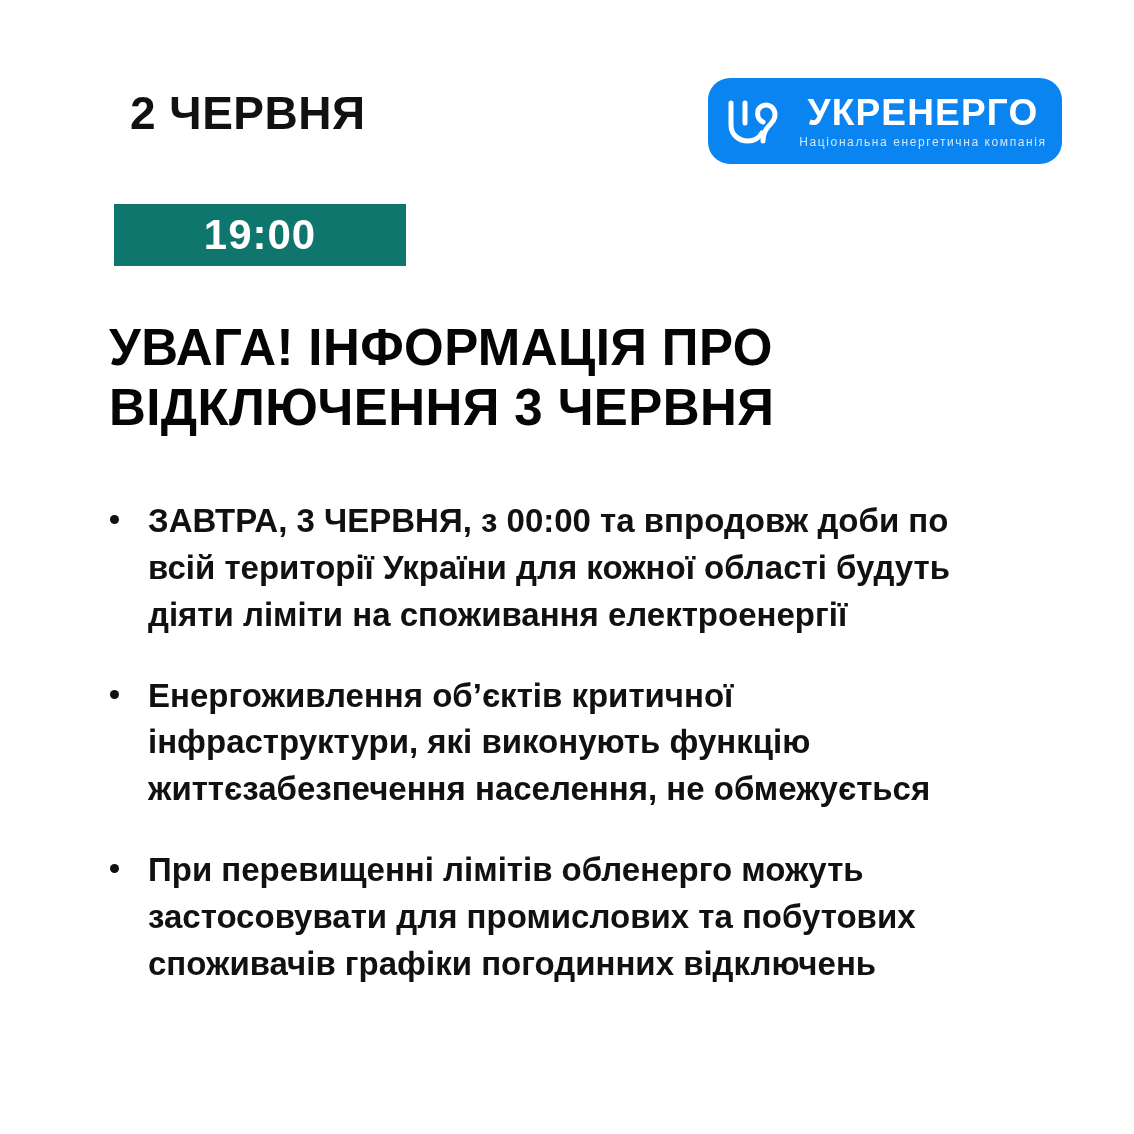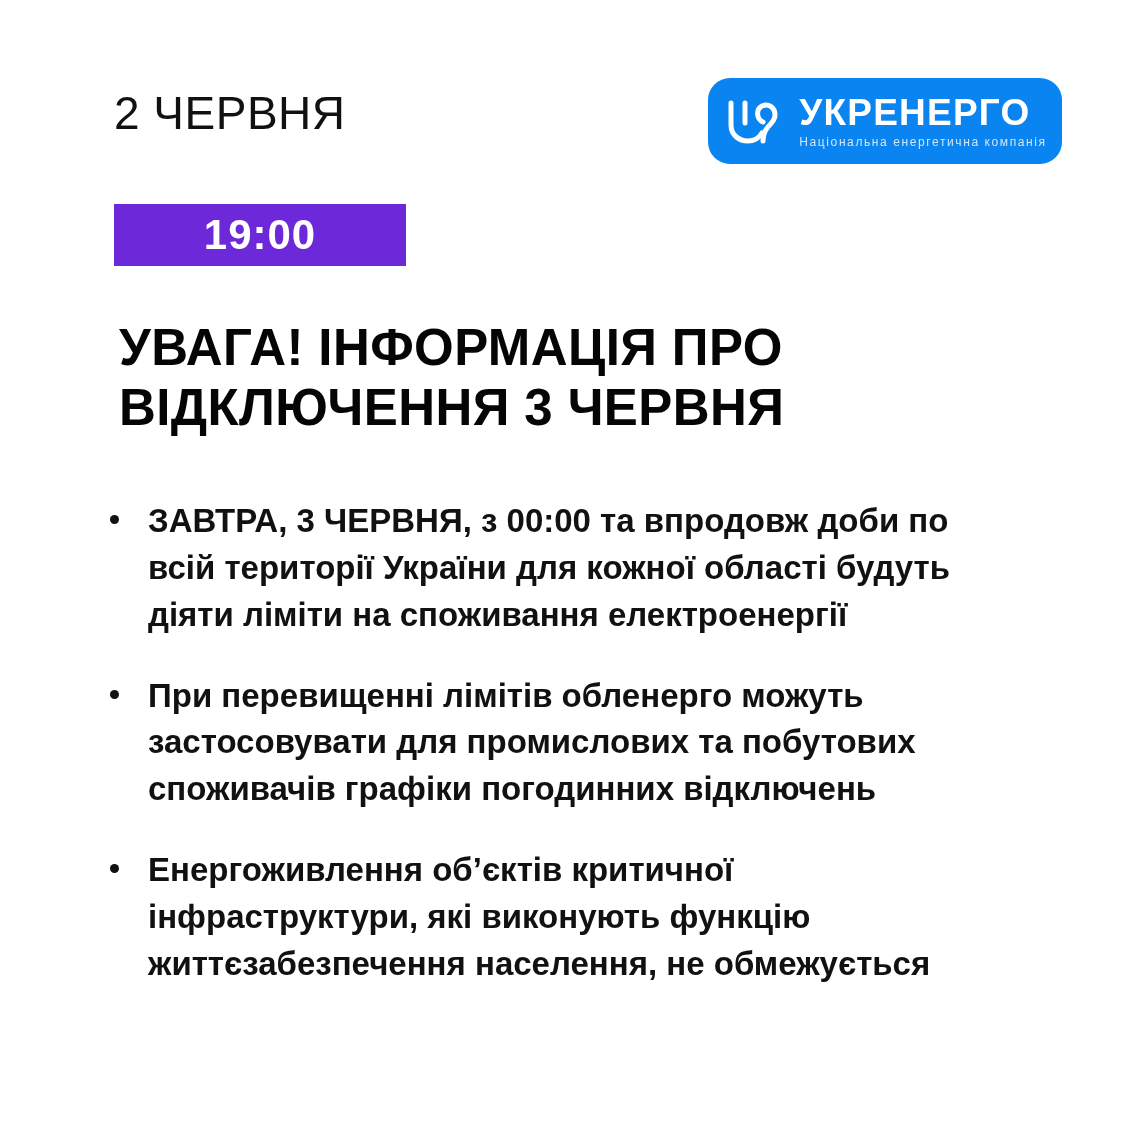--- a/index.html
+++ b/index.html
@@ -24,24 +24,24 @@
   
   .header {
     position: absolute;
     top: 78px;
     left: 114px;
     right: 72px;
     height: 96px;
   }
   .date-title {
     position: absolute;
-    left: 0;
+    left: 16px;
     top: 12px;
     font-size: 46px;
-    font-weight: 400;
+    font-weight: 700;
     letter-spacing: 0.5px;
     color: #111111;
     line-height: 1;
     white-space: nowrap;
   }
 
   
   .logo {
     position: absolute;
     right: 0;
@@ -56,21 +56,21 @@
     gap: 16px;
   }
   .logo-mark {
     width: 60px;
     height: 52px;
     display: block;
   }
   .logo-text {
     display: flex;
     flex-direction: column;
-    align-items: flex-start;
+    align-items: center;
     justify-content: center;
     line-height: 1;
   }
   .logo-name {
     color: #ffffff;
     font-size: 37px;
     font-weight: bold;
     letter-spacing: 1.2px;
   }
   .logo-sub {
@@ -81,36 +81,36 @@
     white-space: nowrap;
   }
 
   
   .time-badge {
     position: absolute;
     left: 114px;
     top: 204px;
     width: 292px;
     height: 62px;
-    background: #6d28d9;
+    background: #0f766e;
     display: flex;
     align-items: center;
     justify-content: center;
   }
   .time-badge span {
     color: #ffffff;
     font-size: 42px;
     font-weight: bold;
     letter-spacing: 1px;
   }
 
   
   .headline {
     position: absolute;
-    left: 119px;
+    left: 109px;
     top: 318px;
     width: 880px;
     font-size: 51px;
     font-weight: bold;
     line-height: 1.18;
     letter-spacing: 0.4px;
     color: #050505;
   }
 
   
@@ -174,21 +174,21 @@
 
   <div class="headline">УВАГА! ІНФОРМАЦІЯ ПРО ВІДКЛЮЧЕННЯ 3 ЧЕРВНЯ</div>
 
   <ul class="bullets">
     <li class="bullet">
       <span class="bullet-dot"></span>
       <span>ЗАВТРА, 3 ЧЕРВНЯ, з 00:00 та впродовж доби по всій території України для кожної області будуть діяти ліміти на споживання електроенергії</span>
     </li>
     <li class="bullet">
       <span class="bullet-dot"></span>
-      <span>При перевищенні лімітів обленерго можуть застосовувати для промислових та побутових споживачів графіки погодинних відключень</span>
+      <span>Енергоживлення об’єктів критичної інфраструктури, які виконують функцію життєзабезпечення населення, не обмежується</span>
     </li>
     <li class="bullet">
       <span class="bullet-dot"></span>
-      <span>Енергоживлення об’єктів критичної інфраструктури, які виконують функцію життєзабезпечення населення, не обмежується</span>
+      <span>При перевищенні лімітів обленерго можуть застосовувати для промислових та побутових споживачів графіки погодинних відключень</span>
     </li>
   </ul>
 
 </div>
 
 </body></html>

